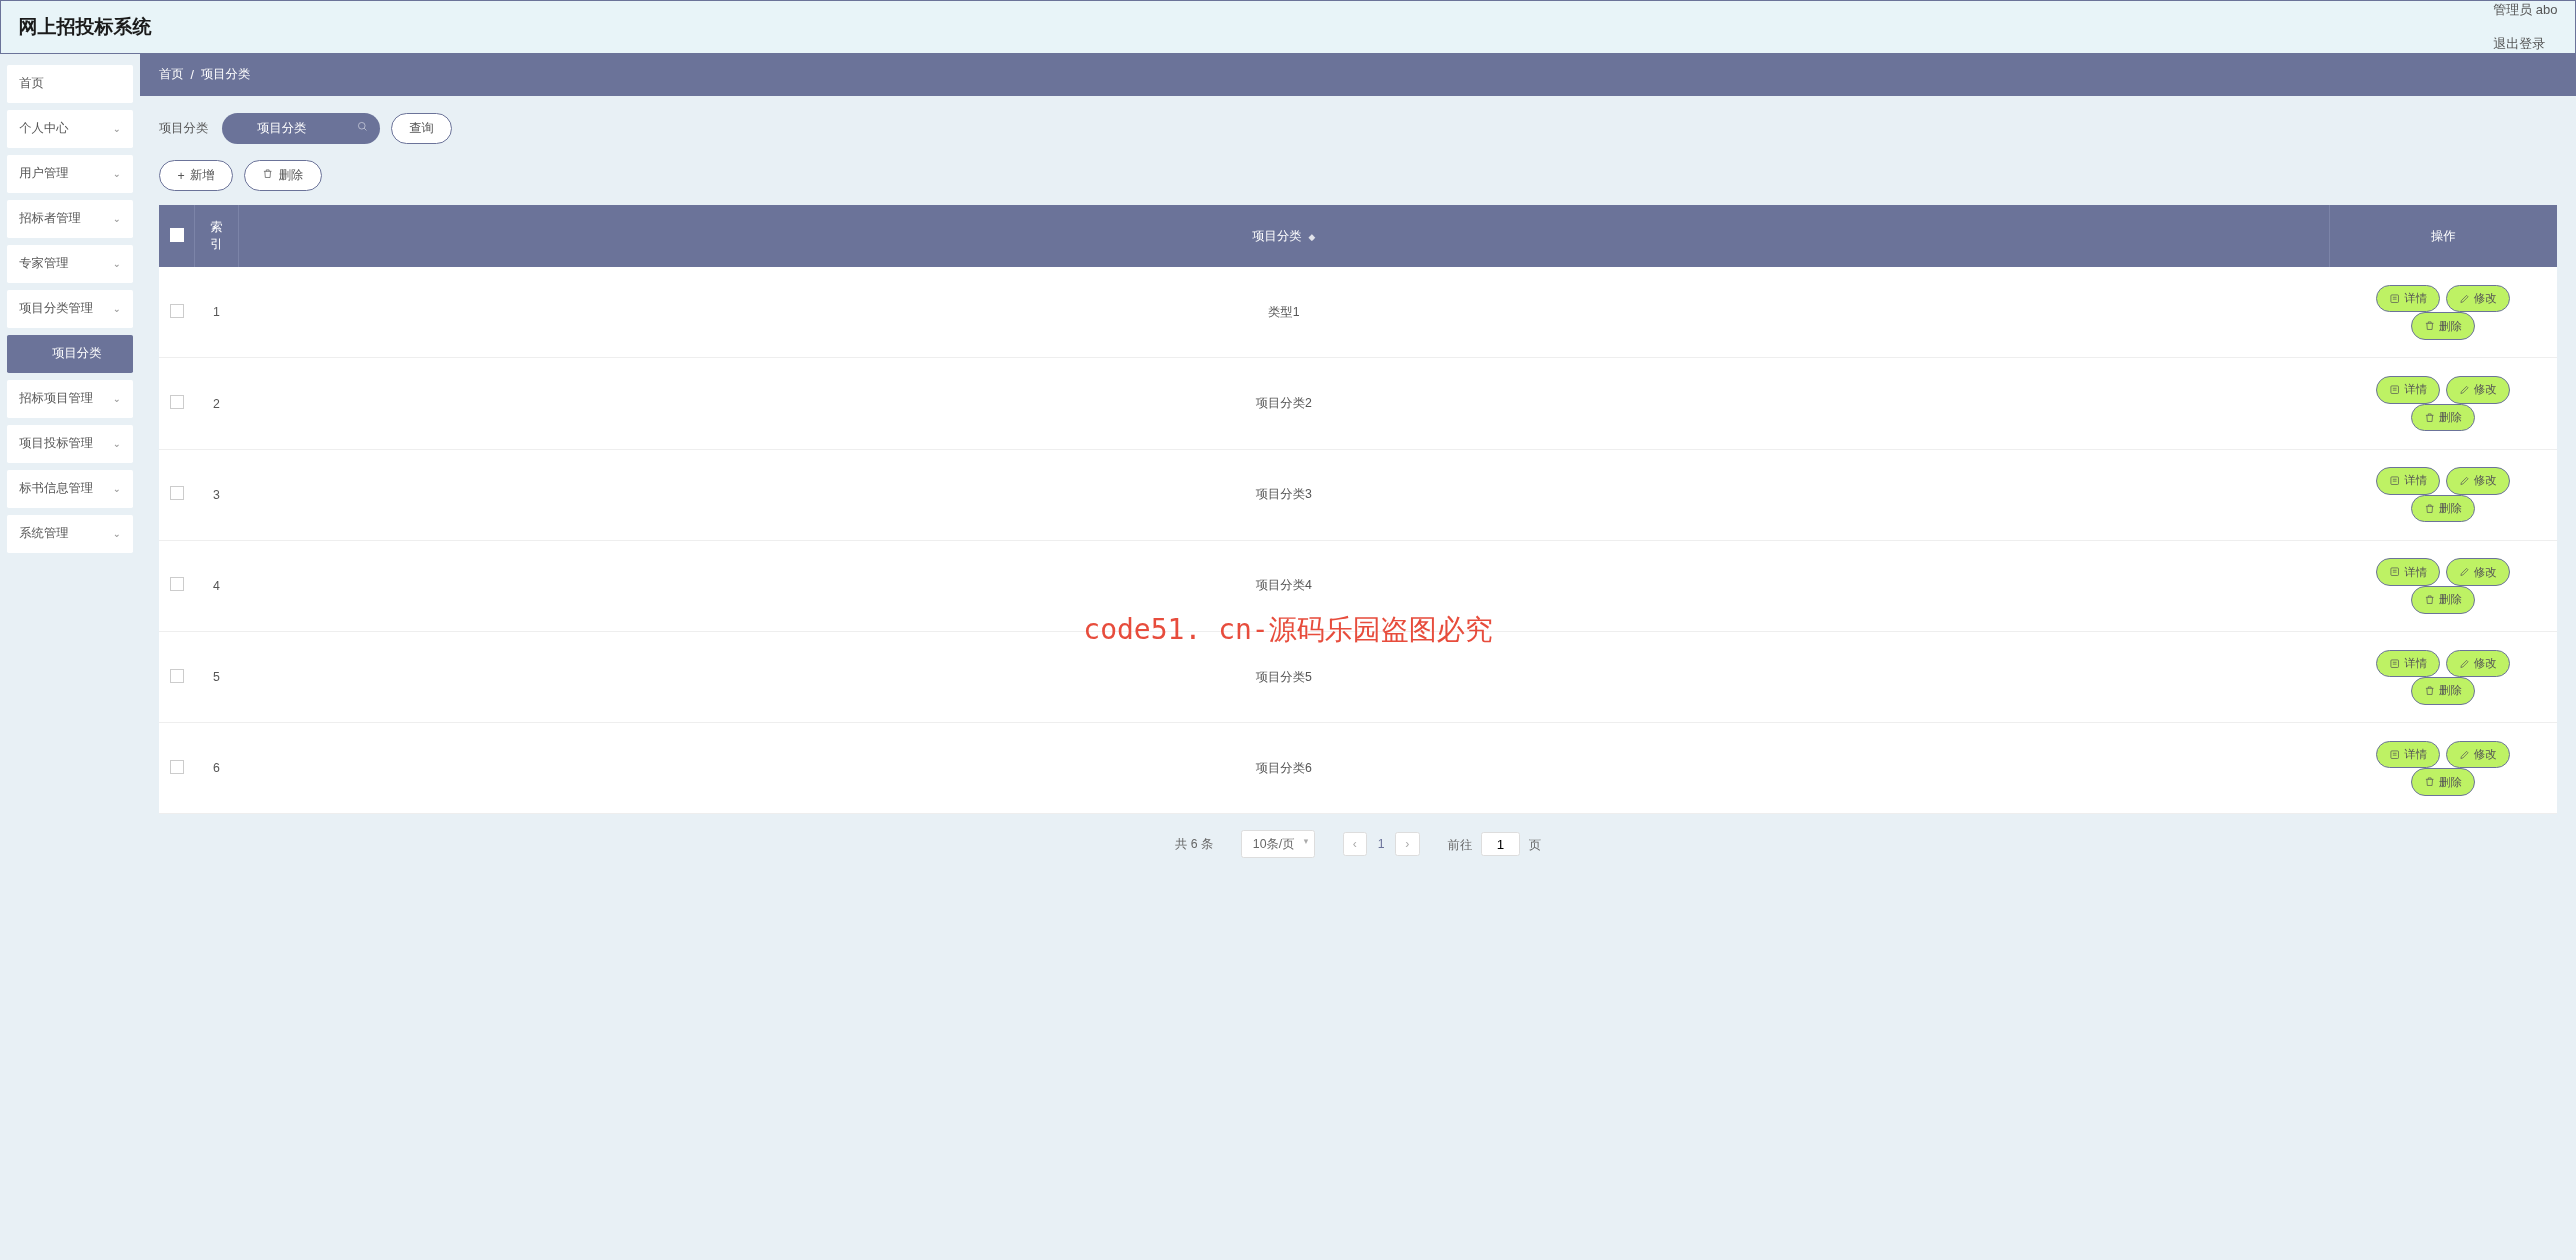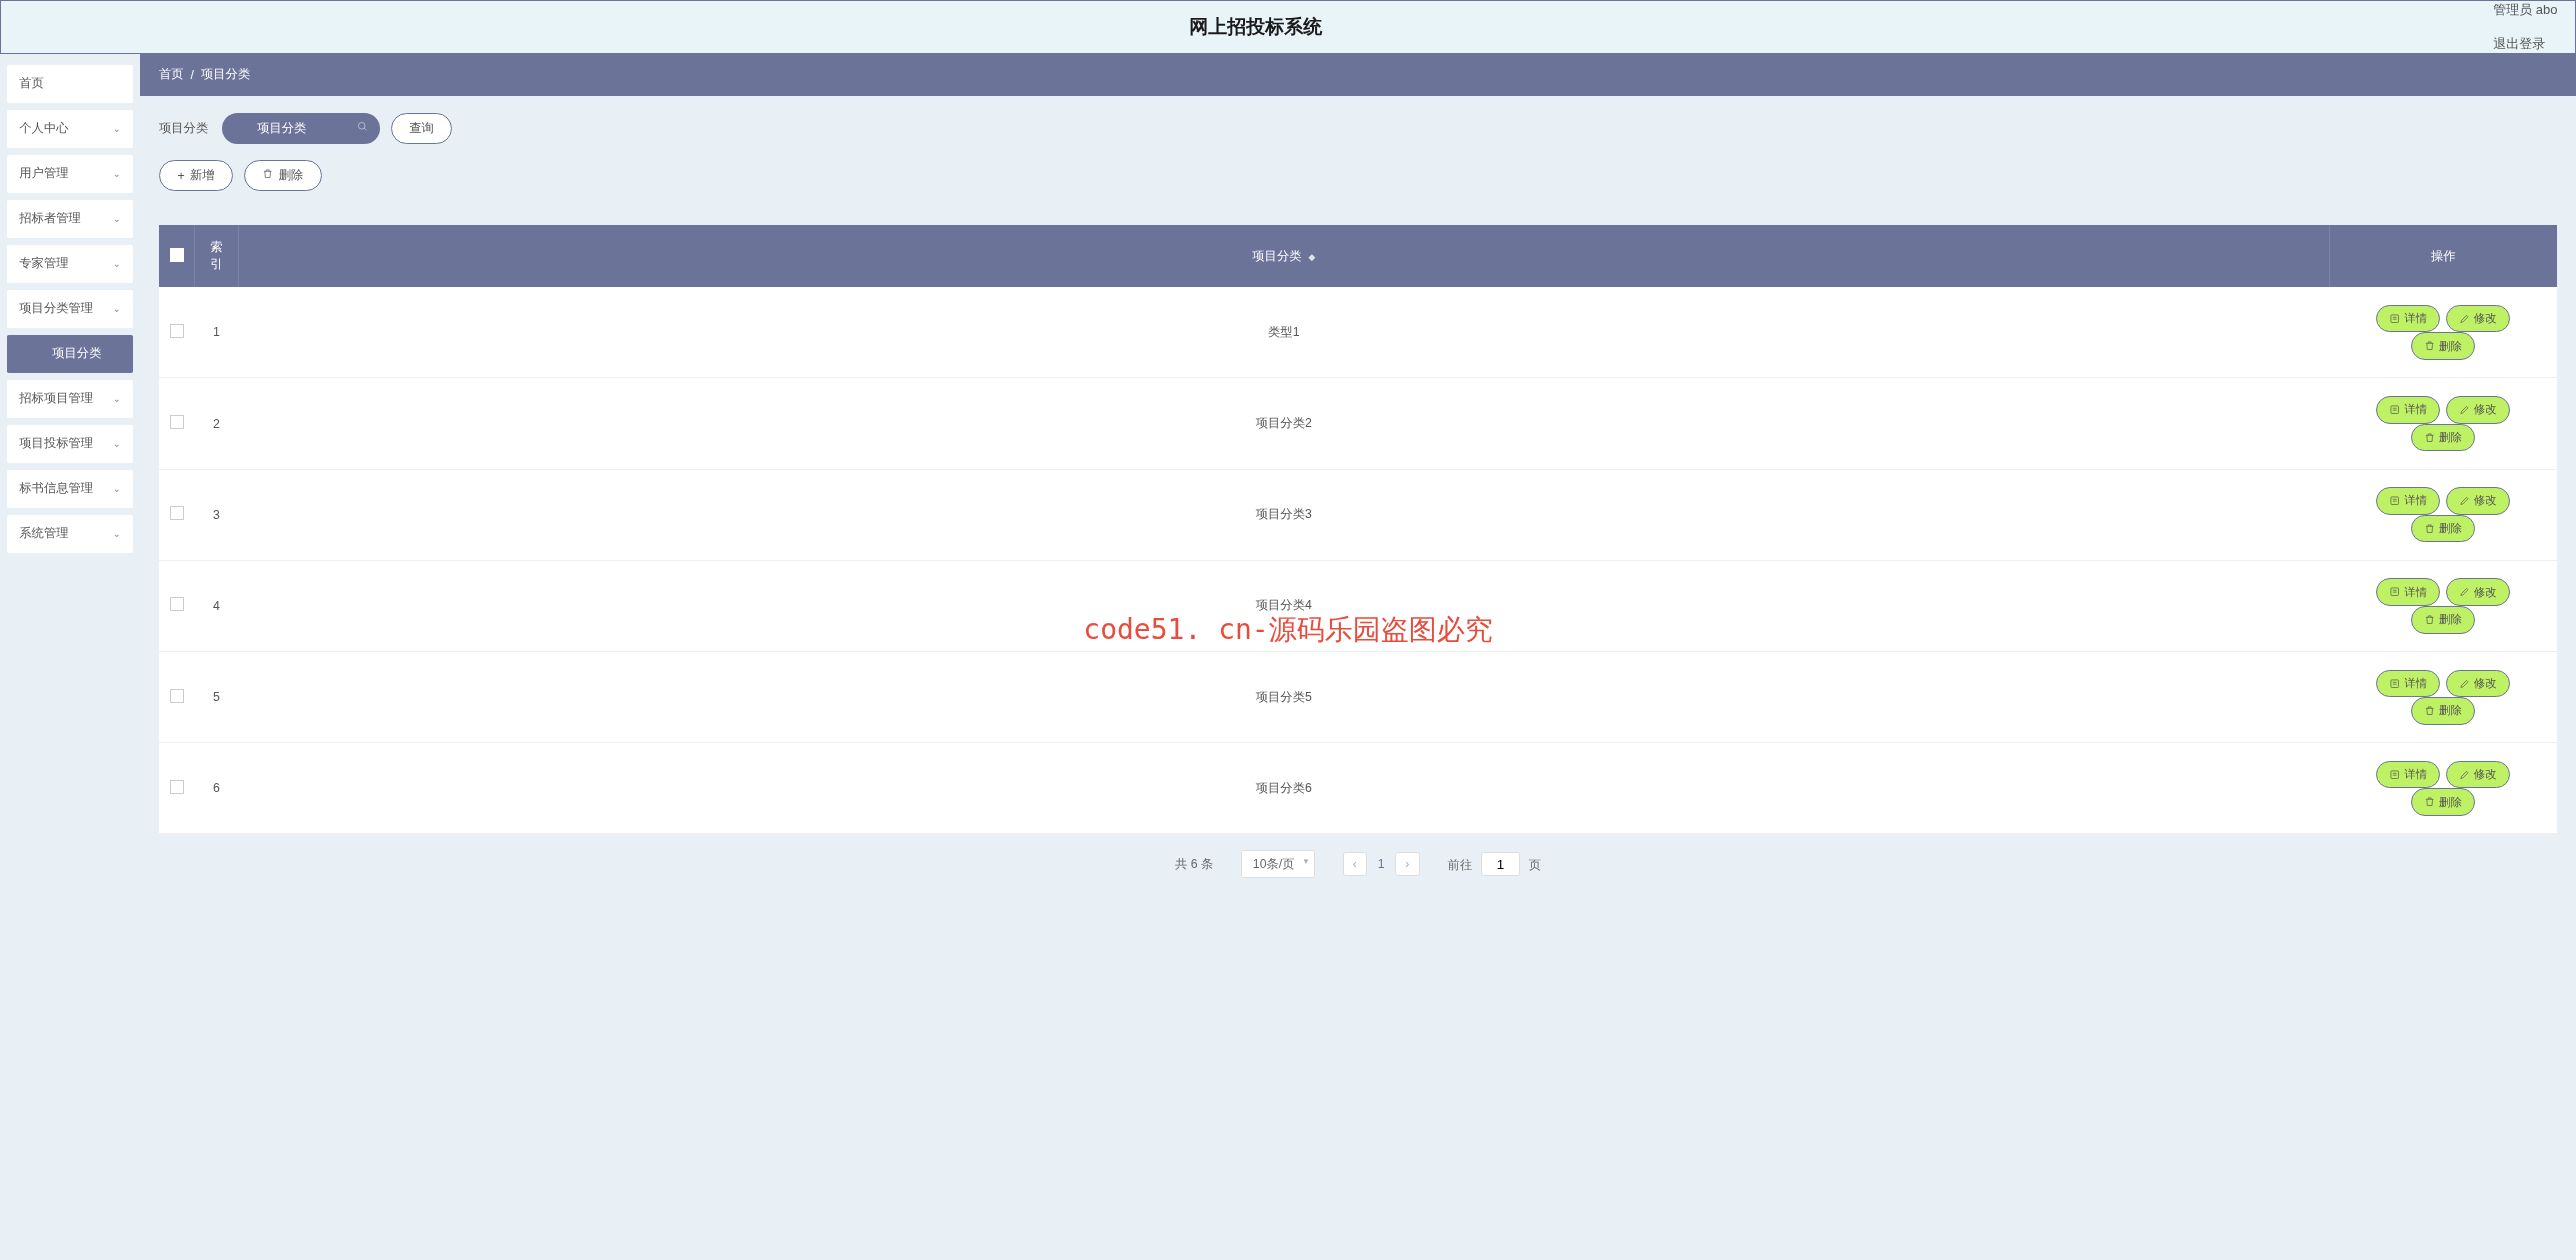--- a/index.html
+++ b/index.html
@@ -1,19 +1,19 @@
 <!DOCTYPE html>
 <html style="font-size:14px"><head>
 <meta charset="utf-8">
 <style>
 * { margin: 0; padding: 0; box-sizing: border-box; }
 body { font-family: "Microsoft YaHei", sans-serif; background: #e8f0f5; font-size: 12.3px; color: #333; width: 2576px; height: 1261px; transform-origin: top left; }
 
 .header { background: #e8f4f8; border: 1.8px solid #6b7399; height: 54px; display: flex; align-items: center; padding: 0 17.5px; position: relative; }
-.header-title { flex: 1; text-align: center; font-size: 19px; font-weight: bold; color: #1a1a1a; }
+.header-title { flex: 1; font-size: 19px; font-weight: bold; color: #1a1a1a; }
 .header-right { display: flex; gap: 16px; color: #555; font-size: 13px; flex-direction: column; }
 
 .container { display: flex; height: calc(100% - 54px); }
 
 .sidebar { width: 140px; background: #e8f0f5; padding: 10.5px 7px; display: flex; flex-direction: column; gap: 7px; }
 .sidebar-item { background: #fff; padding: 10.5px 12.3px; border-radius: 1.8px; color: #555; cursor: pointer; display: flex; justify-content: space-between; align-items: center; font-size: 12.3px; }
 .sidebar-item.active { background: #6b7399; color: #fff; text-align: center; justify-content: center; padding-left: 26px; }
 .chevron { color: #999; font-size: 9.6px; }
 
 .main { flex: 1; padding: 0; overflow: auto; }
@@ -22,21 +22,21 @@
 
 .toolbar { padding: 17.5px 19px 8.8px; display: flex; align-items: center; gap: 10.5px; }
 .toolbar-label { color: #555; margin-right: 3.5px; }
 .search-pill { background: #6b7399; color: #fff; border-radius: 17.5px; padding: 7px 14px 7px 35px; display: flex; align-items: center; gap: 35px; width: 158px; position: relative; font-size: 12.3px; }
 .search-pill-icon { color: #d0d4e0; position: absolute; right: 12.3px; font-size: 12.3px; }
 .btn { border: 1.3px solid #6b7399; background: #fff; color: #555; border-radius: 17.5px; padding: 6.1px 17.5px; cursor: pointer; font-size: 12.3px; display: inline-flex; align-items: center; gap: 5.3px; }
 
 .action-bar { padding: 7px 19px 14px; display: flex; gap: 10.5px; }
 .action-btn { border: 1.3px solid #6b7399; background: #fff; color: #555; border-radius: 17.5px; padding: 6.1px 17.5px; cursor: pointer; font-size: 12.3px; display: inline-flex; align-items: center; gap: 5.3px; }
 
-.table-wrap { padding: 0 19px; margin-top: 20px; }
+.table-wrap { padding: 0 19px; }
 .table { width: 100%; border-collapse: collapse; background: #fff; }
 .table thead { background: #6b7399; color: #fff; }
 .table th { padding: 14px 10.5px; font-weight: normal; font-size: 12.3px; border-right: 0.9px solid #7c84a8; }
 .table th:last-child { border-right: none; }
 .table td { padding: 17.5px 10.5px; border-bottom: 0.9px solid #eee; text-align: center; color: #555; }
 .col-check { width: 35px; }
 .col-index { width: 44px; }
 .col-action { width: 228px; }
 .checkbox { width: 14px; height: 14px; border: 1.8px solid #ccc; display: inline-block; cursor: pointer; background: #fff; }
 .thead-check { border-color: #fff; }

